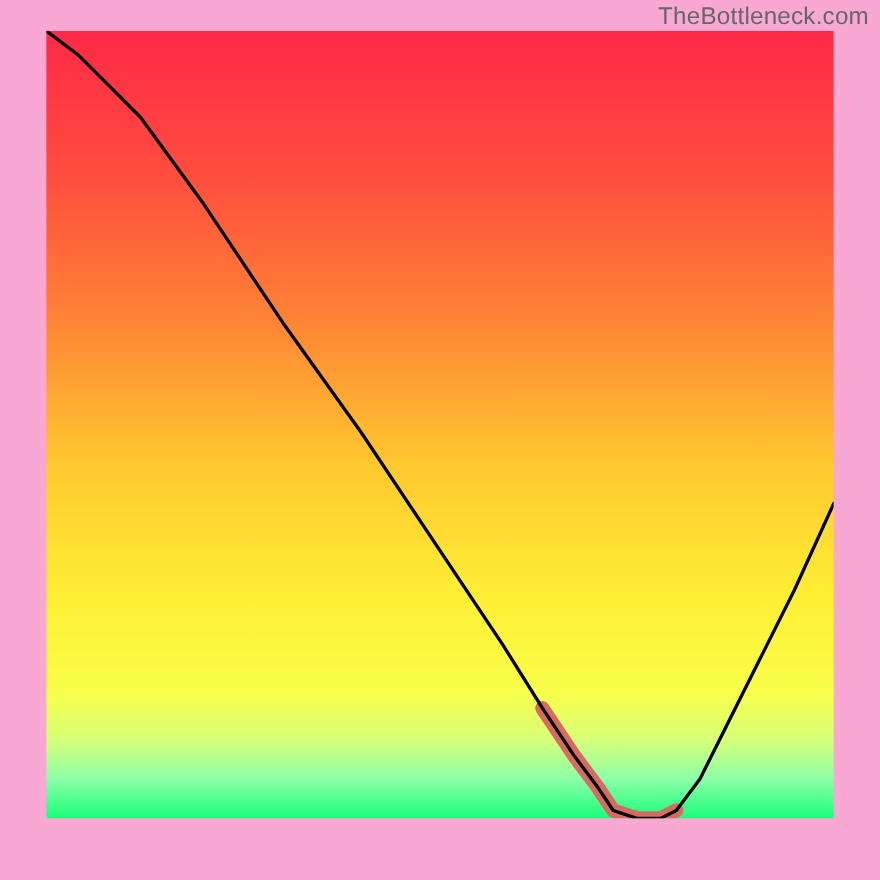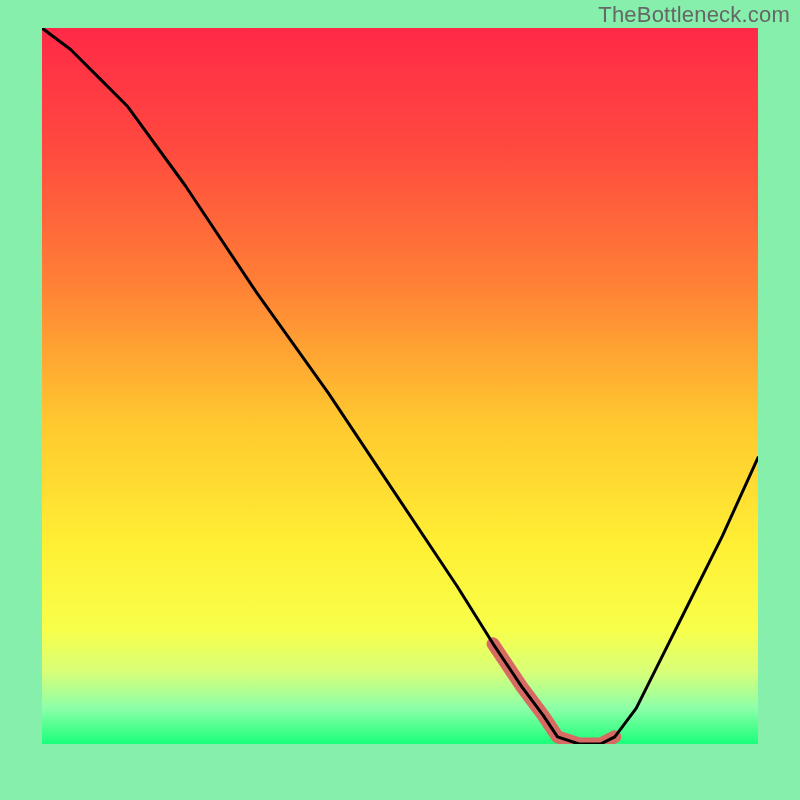--- a/index.html
+++ b/index.html
@@ -7,21 +7,21 @@
     padding: 0;
     width: 800px;
     height: 800px;
     background: #000;
     font-family: Arial, Helvetica, sans-serif;
   }
   .stage {
     position: relative;
     width: 800px;
     height: 800px;
-    background: #86efac;
+    background: #f9a8d4;
   }
   .watermark {
     position: absolute;
     top: 2px;
     right: 10px;
     color: #666;
     font-size: 22px;
     font-weight: 500;
     letter-spacing: 0.2px;
   }

